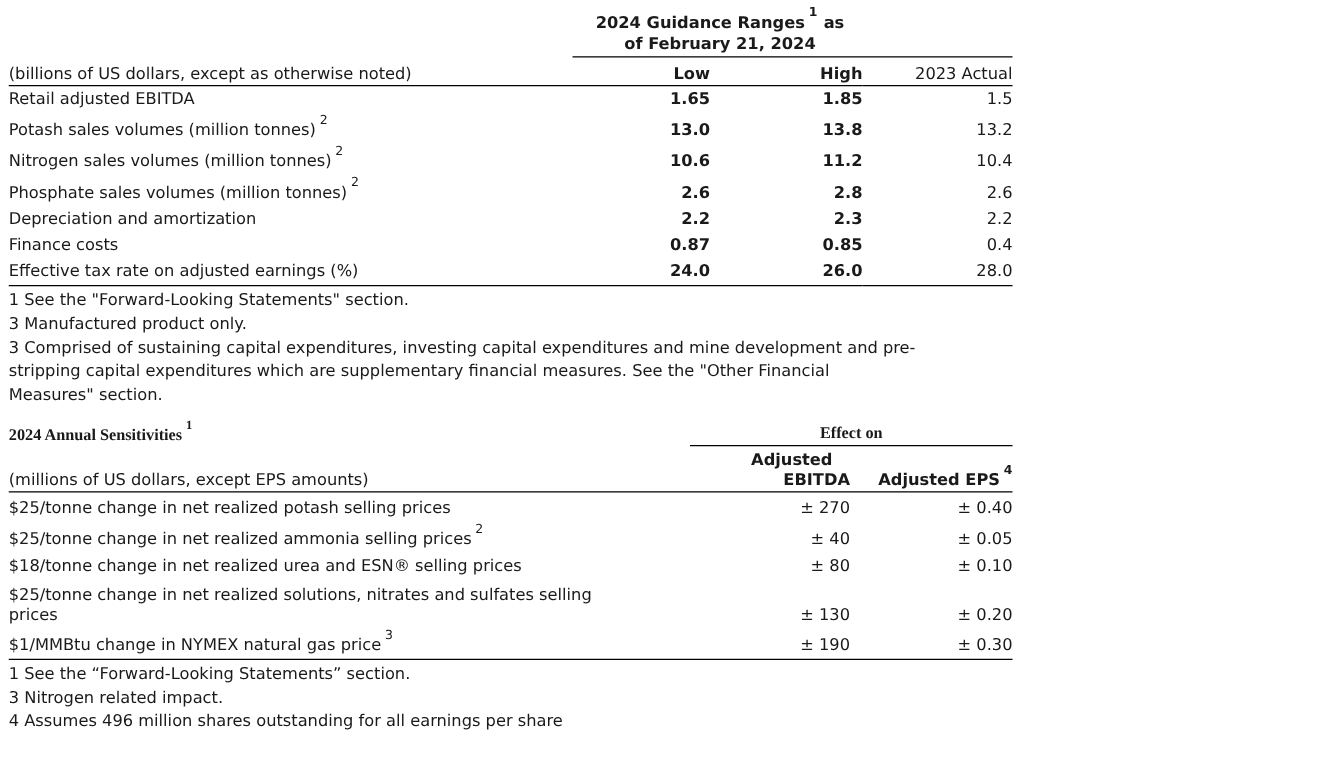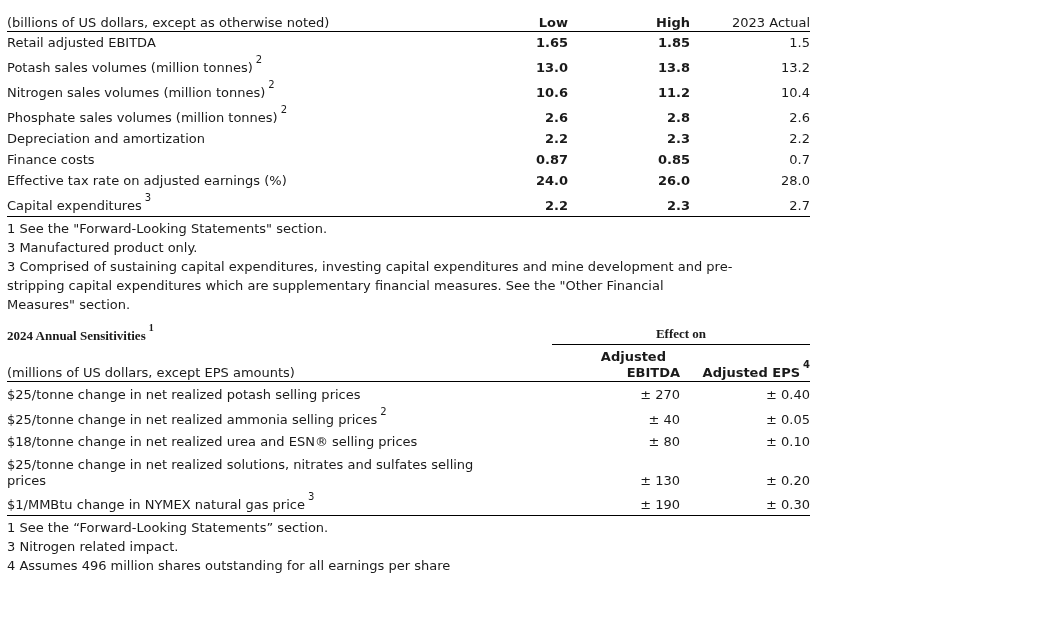--- a/index.html
+++ b/index.html
@@ -63,20 +63,27 @@
   .s-table .r4 td { height: 37px; padding-bottom: 2px; }
   .s-table .r5 td { height: 22px; padding-bottom: 2px; }
   .s-table tr:last-child td { border-bottom: 1px solid #000; }
 </style>
 </head>
 <body>
 
 <div class="page">
 
   <section>
+    <div class="g-header">
+      <div class="g-title">
+        <div><span>2024 Guidance Ranges</span><sup class="sup">1</sup><span class="after-sup">as</span></div>
+        <div>of February 21, 2024</div>
+      </div>
+      <div class="g-underline"></div>
+    </div>
 
     <table class="g-table">
       <colgroup>
           <col style="width:441px">
           <col style="width:120px">
           <col style="width:122px">
           <col style="width:120px">
         </colgroup>
       <tbody>
         <tr class="cols-row">
@@ -112,33 +119,27 @@
         <tr class="r">
           <td><span>Depreciation and amortization</span></td>
           <td class="num bold">2.2</td>
           <td class="num bold">2.3</td>
           <td class="num">2.2</td>
         </tr>
         <tr class="r">
           <td><span>Finance costs</span></td>
           <td class="num bold">0.87</td>
           <td class="num bold">0.85</td>
-          <td class="num">0.7</td>
+          <td class="num">0.4</td>
         </tr>
         <tr class="r">
           <td><span>Effective tax rate on adjusted earnings (%)</span></td>
           <td class="num bold">24.0</td>
           <td class="num bold">26.0</td>
           <td class="num">28.0</td>
-        </tr>
-        <tr class="rs">
-          <td><span>Capital expenditures</span><sup class="sup">3</sup></td>
-          <td class="num bold">2.2</td>
-          <td class="num bold">2.3</td>
-          <td class="num">2.7</td>
         </tr>
       </tbody>
     </table>
 
     <div class="footnotes">
       <div>1 See the "Forward-Looking Statements" section.</div>
       <div>3 Manufactured product only.</div>
       <div>3 Comprised of sustaining capital expenditures, investing capital expenditures and mine development and pre-</div>
       <div>stripping capital expenditures which are supplementary financial measures. See the "Other Financial</div>
       <div>Measures" section.</div>

